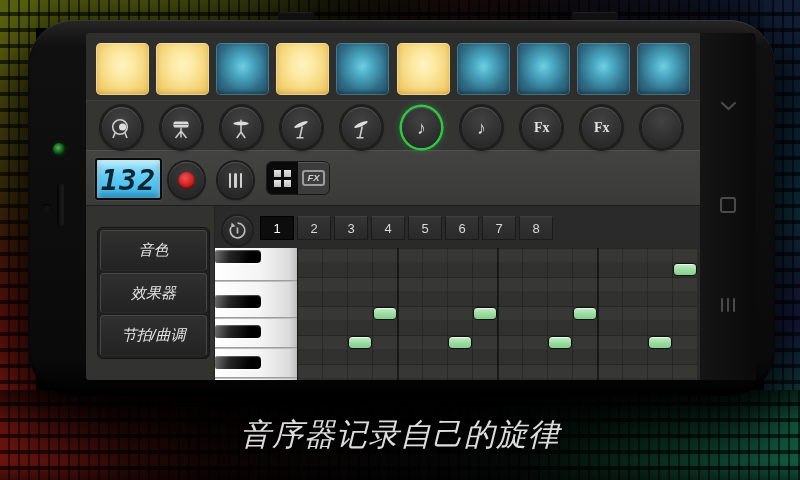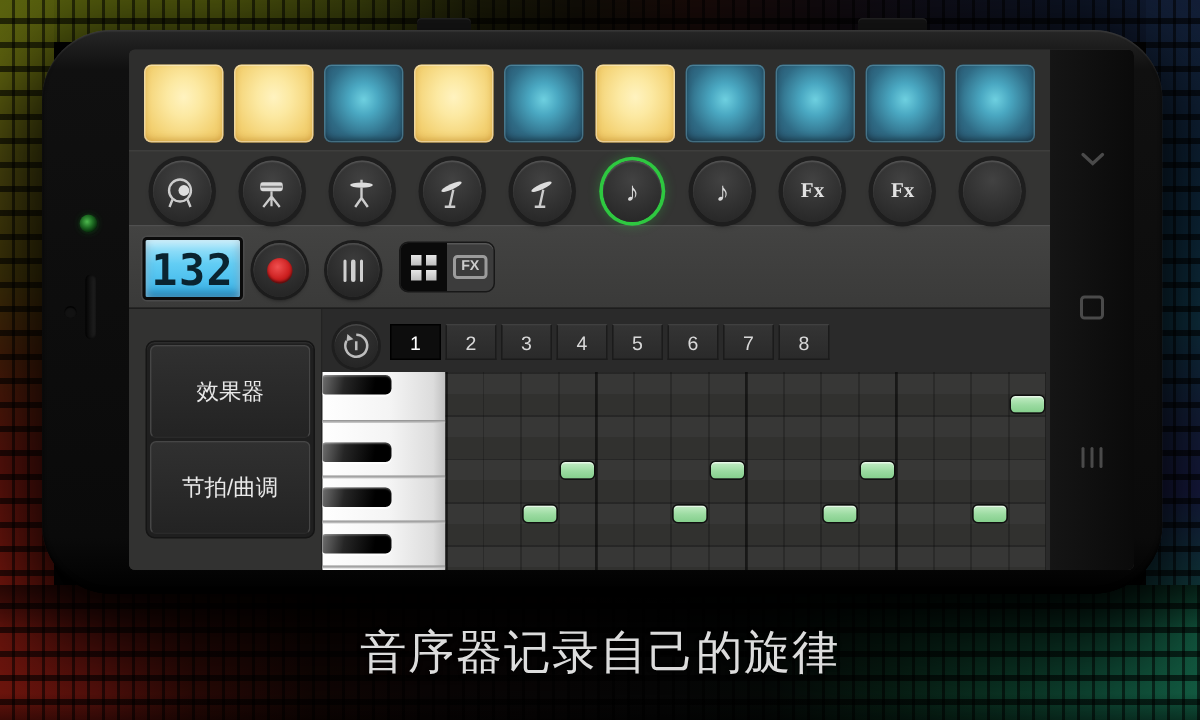--- a/index.html
+++ b/index.html
@@ -1,18 +1,18 @@
 <!DOCTYPE html>
 <html><head>
 <meta charset="utf-8">
 <style>
   html,body{margin:0;padding:0;background:#000;}
   .stage{position:relative;width:800px;height:480px;overflow:hidden;background:#030303;
          font-family:"Liberation Sans",sans-serif;}
-  .abs{position:absolute;}
+  .abs{position:absolute;font-style:italic;}
 
   
   .led{position:absolute;}
   #bgLeft{left:0;top:0;width:36px;height:480px;
     background-image:
       repeating-linear-gradient(90deg, rgba(0,0,0,0) 0 8px, rgba(0,0,0,.55) 8px 10px),
       repeating-linear-gradient(180deg, rgba(0,0,0,0) 0 12px, rgba(0,0,0,.62) 12px 16px),
       linear-gradient(180deg,#5c650f 0%,#666a10 10%,#565010 25%,#4a3d0a 38%,#54230a 50%,#6e160e 64%,#84190f 80%,#6e120b 90%,#3a0a06 100%);}
   #bgRight{left:764px;top:0;width:36px;height:480px;
     background-image:
@@ -193,20 +193,21 @@
               <i></i>
             </div>
         </div>
         <div class="fxSide">
           <span class="fxBadge">FX</span>
         </div>
       </div>
 
       <div class="abs sideArea"></div>
       <div class="abs sidePanel" id="sidePanel">
+          <div class="sideBtn">音色</div>
           <div class="sideBtn">效果器</div>
           <div class="sideBtn">节拍/曲调</div>
         </div>
 
       <div class="abs loopBtn">
         <svg width="19" height="19" viewBox="0 0 19 19">
           <path d="M9.5 2.2 A7.3 7.3 0 1 1 3 6.2" fill="none" stroke="#bdbdbd" stroke-width="1.7"></path>
           <path d="M3.6 1.6 L3 6.5 L7.6 5.2 Z" fill="#bdbdbd"></path>
           <path d="M9.5 6.5 V12.5" stroke="#bdbdbd" stroke-width="1.7"></path>
         </svg>

